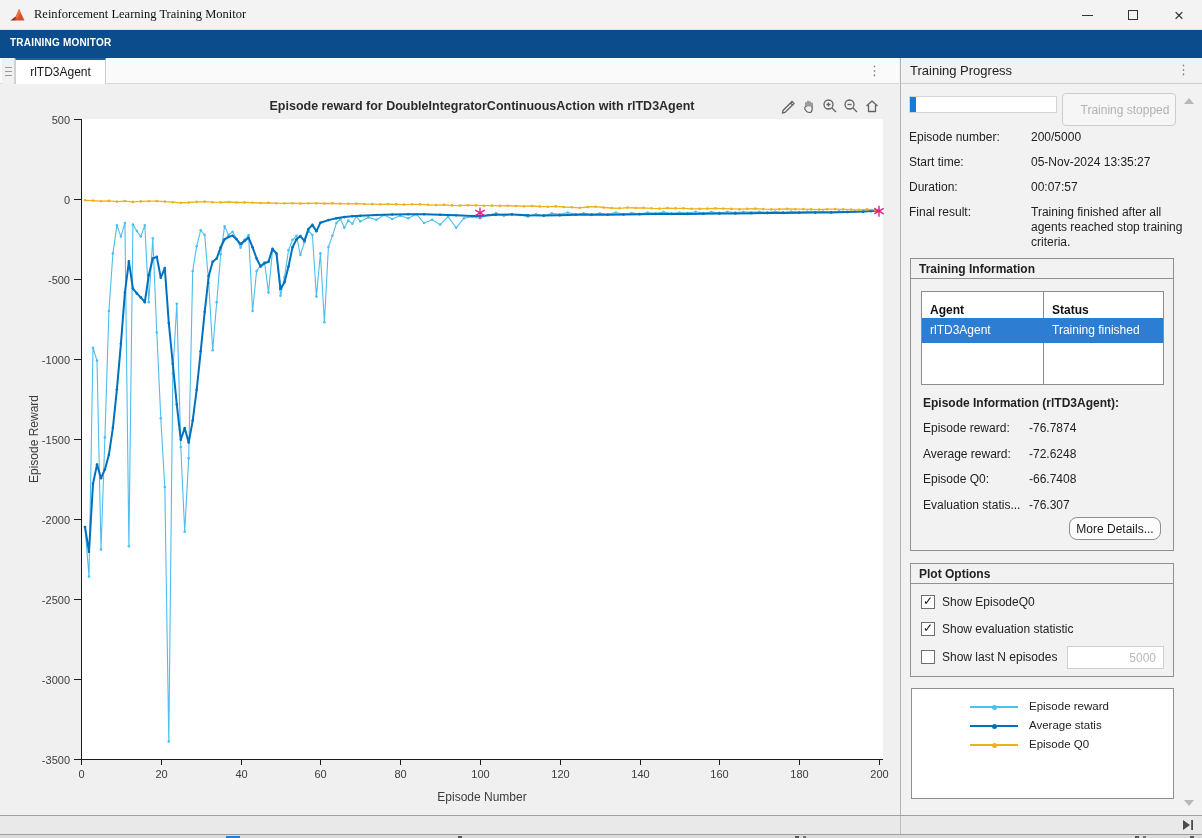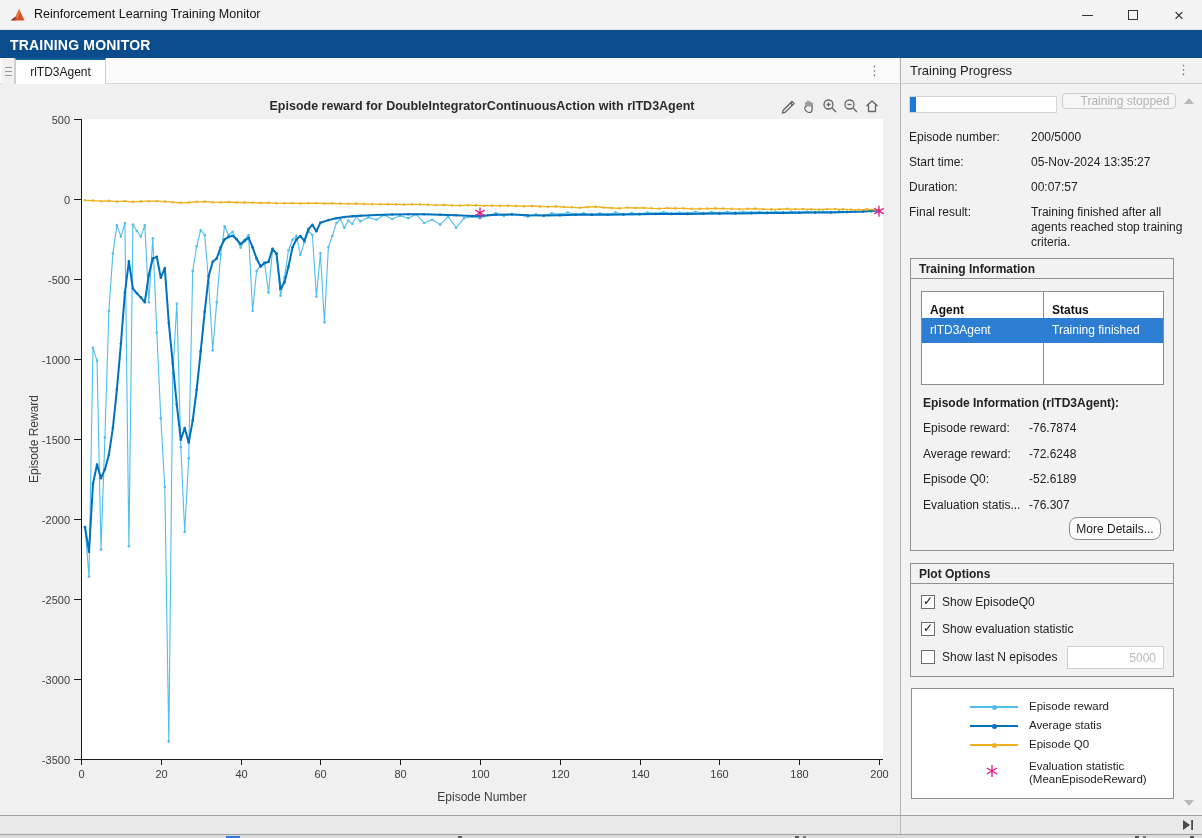--- a/index.html
+++ b/index.html
@@ -3,31 +3,31 @@
 <meta charset="utf-8">
 <style>
   * { margin:0; padding:0; box-sizing:border-box; }
   html,body { width:1202px; height:838px; overflow:hidden;
     font-family:"Liberation Sans", sans-serif; background:#f0f0f0; color:#1a1a1a; }
 
   
   .titlebar { position:absolute; left:0; top:0; width:1202px; height:30px;
     background:#f3f3f3; border-bottom:1px solid #e2e2e2; }
   .titlebar .app-icon { position:absolute; left:10px; top:7px; width:17px; height:17px; }
-  .titlebar .title-text { position:absolute; left:34px; top:7px; font-size:12.5px; color:#111; }
+  .titlebar .title-text { position:absolute; left:34px; top:7px; font-size:12.5px; color:#111;font-family:Liberation Serif, serif; }
   .win-btn { position:absolute; top:0; width:46px; height:30px; display:flex;
     align-items:center; justify-content:center; color:#333; }
   .win-btn.min { right:92px; } .win-btn.max { right:46px; } .win-btn.close { right:0; }
   .min-glyph { width:11px; height:0; border-top:1.4px solid #333; display:block; }
   .max-glyph { width:10px; height:10px; border:1.4px solid #333; display:block; }
   .close-glyph { font-size:17px; line-height:1; color:#333; }
 
   
   .toolstrip { position:absolute; left:0; top:30px; width:1202px; height:28px; background:#0b4d8c; }
-  .toolstrip .ts-label { position:absolute; left:10px; top:7px; color:#fff; font-size:14px;
+  .toolstrip .ts-label { position:absolute; left:10px; top:7px; color:#fff; font-size:10px;
     font-weight:bold; letter-spacing:.2px; }
 
   
   .tabrow { position:absolute; left:0; top:58px; width:899px; height:26px; background:#fafafa;
     border-bottom:1px solid #d8d8d8; }
   .tab-grip { position:absolute; left:2px; top:0; width:13px; height:26px; background:#f1f1f1;
     border-right:1px solid #d2d2d2; display:flex; align-items:center; justify-content:center; }
   .grip-lines { width:7px; height:9px;
     background:repeating-linear-gradient(#9a9a9a 0 1px, transparent 1px 4px); }
   .doc-tab { position:absolute; left:15px; top:0; width:91px; height:26px; background:#fff;
@@ -53,21 +53,21 @@
   
   .right-panel { position:absolute; left:901px; top:58px; width:301px; height:757px; background:#f2f2f2; }
   .rp-header { position:absolute; left:0; top:0; width:301px; height:26px;
     border-bottom:1px solid #cfcfcf; }
   .rp-header .rp-title { position:absolute; left:9px; top:5px; font-size:13px; color:#222; }
   .rp-header .rp-ellipsis { position:absolute; right:12px; top:4px; color:#777; font-size:13px; }
 
   .progressbar { position:absolute; left:8px; top:38px; width:148px; height:17px; background:#fff;
     border:1px solid #d4d4d4; }
   .progressbar .fill { height:100%; background:#1a7ad4; }
-  .btn-stopped { position:absolute; left:161px; top:35px; width:114px; height:16px;
+  .btn-stopped { position:absolute; left:161px; top:35px; width:114px; height:33px;
     border:1px solid #cdcdcd; border-radius:4px; background:#f6f6f6; color:#b3b3b3;
     font-size:12px; display:flex; align-items:center; justify-content:center;padding-left:12px; }
 
   .scroll-arrow { width:0; height:0; border-left:5px solid transparent; border-right:5px solid transparent; }
   .arrow-up { position:absolute; right:8px; top:40px; border-bottom:6px solid #b8b8b8; }
   .arrow-down { position:absolute; right:8px; top:742px; border-top:6px solid #b8b8b8; }
 
   .field-row { position:absolute; left:8px; width:280px; font-size:12px; color:#222; }
   .field-row .f-label { position:absolute; left:0; top:0; width:118px; }
   .field-row .f-value { position:absolute; left:122px; top:0; width:152px; line-height:1.25; }
@@ -634,21 +634,21 @@
     <div class="ep-row" style="top:162px">
       <span class="f-label">Episode reward:</span>
       <span class="f-value">-76.7874</span>
     </div>
     <div class="ep-row" style="top:188px">
       <span class="f-label">Average reward:</span>
       <span class="f-value">-72.6248</span>
     </div>
     <div class="ep-row" style="top:213px">
       <span class="f-label">Episode Q0:</span>
-      <span class="f-value">-52.6189</span>
+      <span class="f-value">-66.7408</span>
     </div>
     <div class="ep-row" style="top:239px">
       <span class="f-label">Evaluation statis...</span>
       <span class="f-value">-76.307</span>
     </div>
     <div class="btn-details">More Details...</div>
   </div>
 
   <div class="groupbox po-box">
     <div class="gb-header">Plot Options</div>
@@ -682,26 +682,20 @@
       <span class="legend-swatch" style="background: rgb(0, 114, 189);">
           <span class="dot" style="background: rgb(0, 114, 189);"></span>
         </span>
       <span class="legend-label">Average statis</span>
     </div>
     <div class="legend-entry" style="top:48px">
       <span class="legend-swatch" style="background: rgb(237, 177, 32);">
           <span class="dot" style="background: rgb(237, 177, 32);"></span>
         </span>
       <span class="legend-label">Episode Q0</span>
-    </div>
-    <div class="legend-entry" style="top:70px;height:30px">
-      <svg class="legend-eval-swatch" width="16" height="16" viewBox="0 0 16 16" stroke="#E0218A" stroke-width="1.4">
-        <path d="M8 2 V14 M2.8 5 L13.2 11 M2.8 11 L13.2 5"></path>
-      </svg>
-      <span class="legend-label" style="width:140px">Evaluation statistic (MeanEpisodeReward)</span>
     </div>
   </div>
 </div>
 
 <div class="bottom-strip">
   <div class="strip-divider"></div>
   <svg class="skip-end" width="14" height="12" viewBox="0 0 14 12">
     <polygon points="2,1 9,6 2,11" fill="#4a4a4a"></polygon>
       <rect x="10.2" y="1" width="1.8" height="10" fill="#4a4a4a"></rect>
   </svg>

